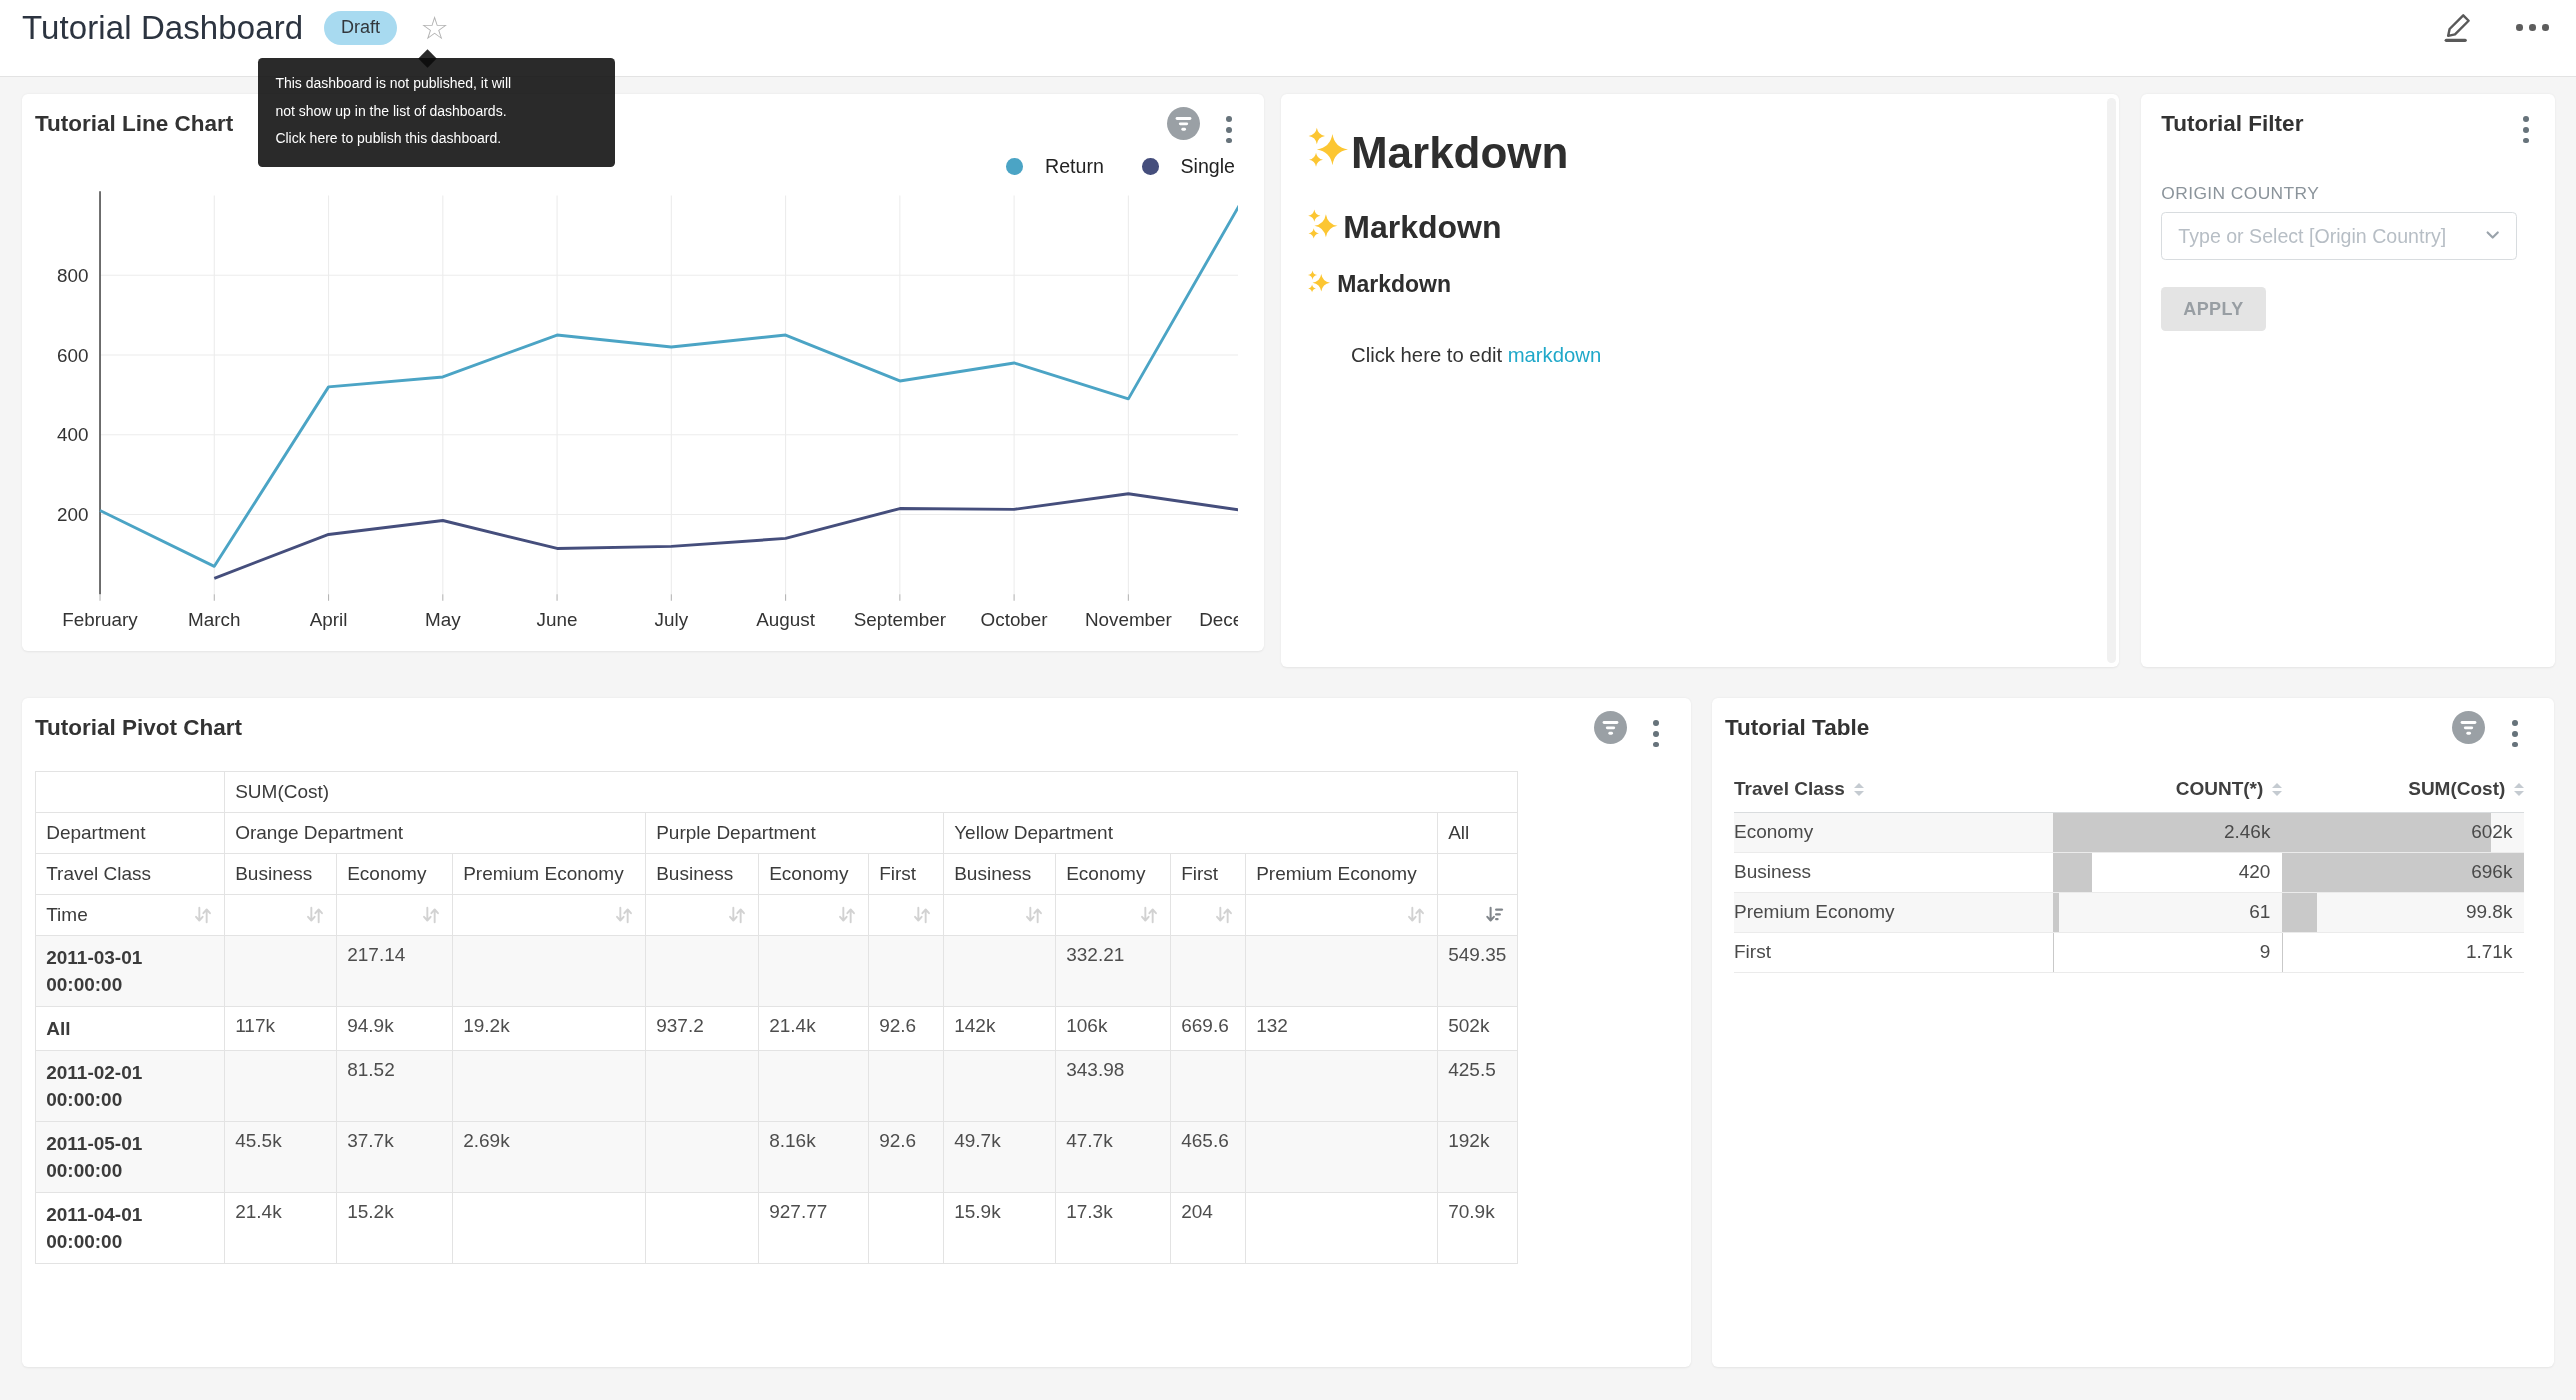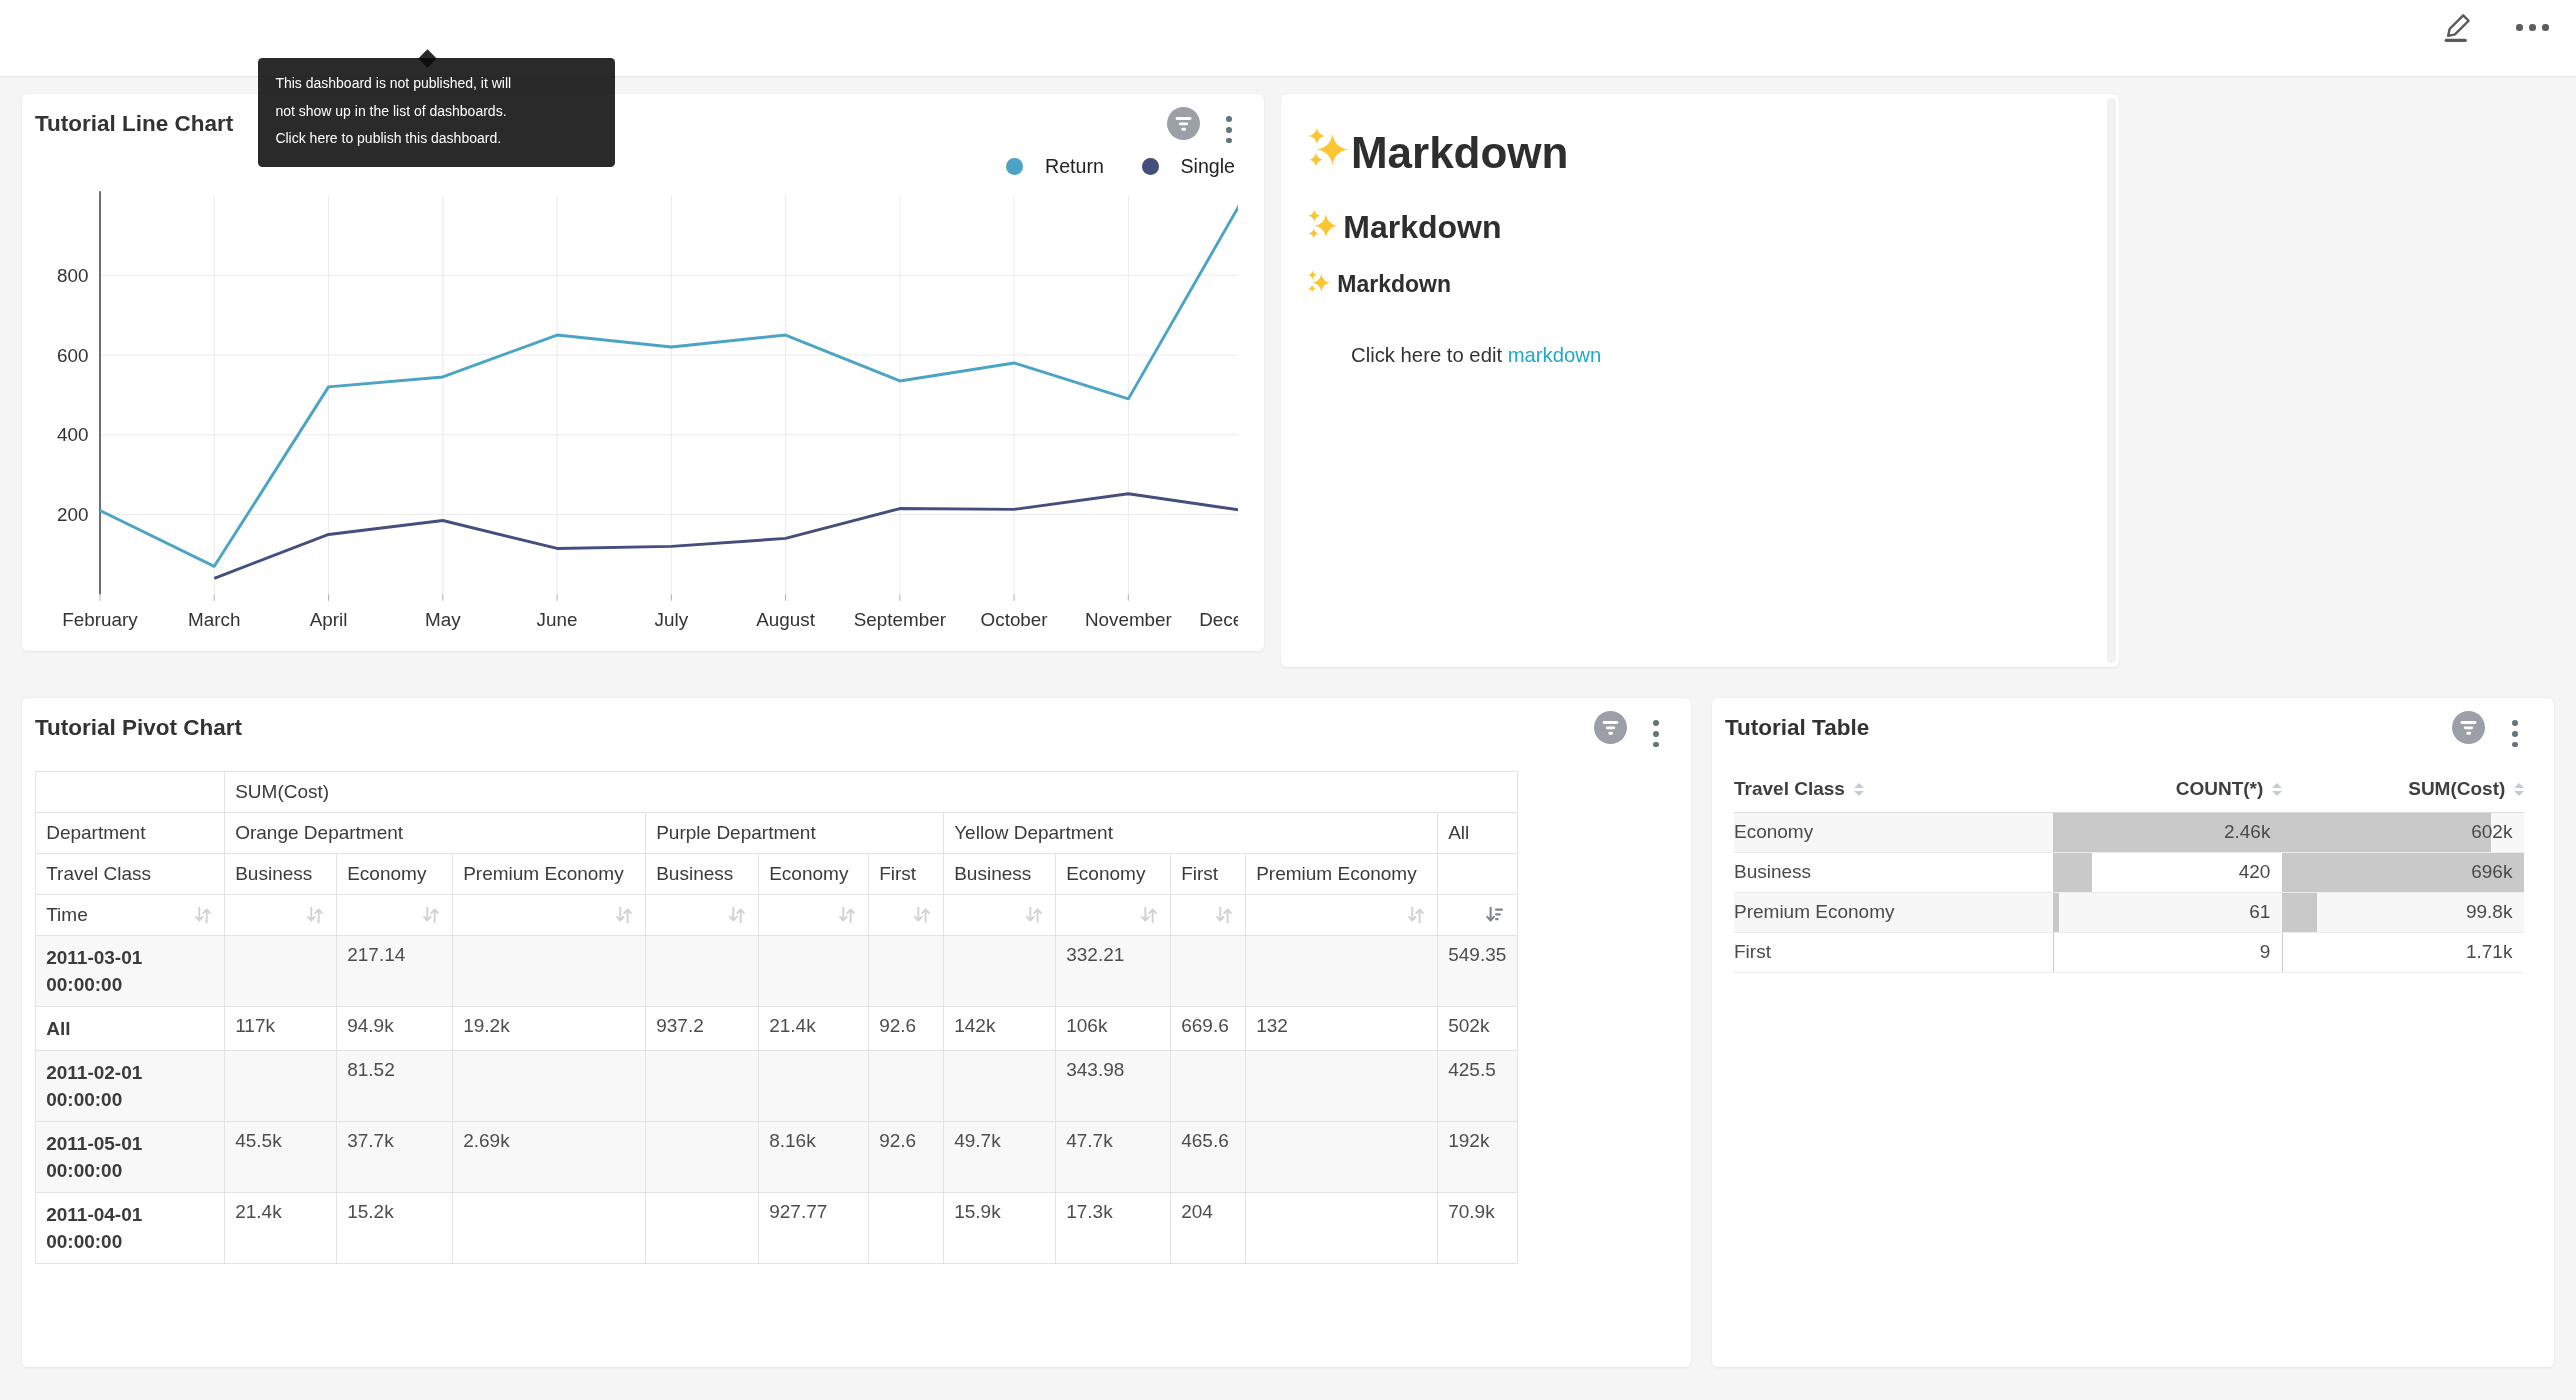--- a/index.html
+++ b/index.html
@@ -89,20 +89,25 @@
   td.name-cell { padding-left:10.2px; }
   .cellbar { position:absolute; left:0; top:0; bottom:0; background:#c9c9c9; }
   .cellval { position:absolute; right:11.6px; top:0; bottom:0; display:flex; align-items:center; }
 </style>
 </head>
 <body>
 
 <div class="canvas">
 
   <div class="topbar">
+    <div class="titlerow">
+      <span class="dash-title">Tutorial Dashboard</span>
+      <span class="draft-badge">Draft</span>
+      <span class="fav-star">☆</span>
+    </div>
     <div class="topbar-icons">
       <span style="cursor:pointer;">
         <svg width="33" height="33" viewBox="0 0 46 46">
           <path d="M31 7.5 l7.5 7.5 -19 19 -9.5 2 2 -9.5 z" fill="none" stroke="#595959" stroke-width="3.4" stroke-linejoin="round"></path>
           <rect x="5" y="40" width="31" height="4.5" rx="2.2" fill="#595959"></rect>
         </svg>
       </span>
       <span class="hdots">
           <i></i>
           <i></i>
@@ -215,20 +220,38 @@
               <path d="M62 17 Q67.32 49.68 100 55 Q67.32 60.32 62 93 Q56.68 60.32 24 55 Q56.68 49.68 62 17 Z" fill="#fcc632"></path>
               <path d="M22 63 Q24.38 77.62 39 80 Q24.38 82.38 22 97 Q19.62 82.38 5 80 Q19.62 77.62 22 63 Z" fill="#fcc632"></path>
             </svg></span>
           <span>Markdown</span>
         </div>
       <div class="md-p"><span>Click here to edit </span><a>markdown</a></div>
     </div>
     <div class="md-scroll"></div>
   </div>
 
+  <div class="card" id="card-filter">
+    <div class="card-title">Tutorial Filter</div>
+    <span class="vdots" style="right:23px; top:19px;">
+        <i></i>
+        <i></i>
+        <i></i>
+      </span>
+    <div class="filter-label">ORIGIN COUNTRY</div>
+    <div class="filter-select">
+      <span class="ph">Type or Select [Origin Country]</span>
+      <span class="caret-dn">
+        <svg width="17.4" height="17.4" viewBox="0 0 24 24">
+            <path d="M5 9 l7 7 7-7" fill="none" stroke="#9aa3ab" stroke-width="3" stroke-linecap="round" stroke-linejoin="round"></path>
+          </svg>
+      </span>
+    </div>
+    <button class="apply-btn">APPLY</button>
+  </div>
 
   <div class="card" id="card-pivot">
     <div class="card-title">Tutorial Pivot Chart</div>
     <span class="scope-icon" style="right:64px; top:13px;">
       <svg width="33" height="33" viewBox="0 0 46 46">
           <circle cx="23" cy="23" r="23" fill="#9aa0a5"></circle>
           <rect x="12" y="14" width="22" height="4" rx="2" fill="#fff"></rect>
           <rect x="16.5" y="21.5" width="13" height="4" rx="2" fill="#fff"></rect>
           <rect x="20" y="29" width="6.5" height="4" rx="2" fill="#fff"></rect>
         </svg>

